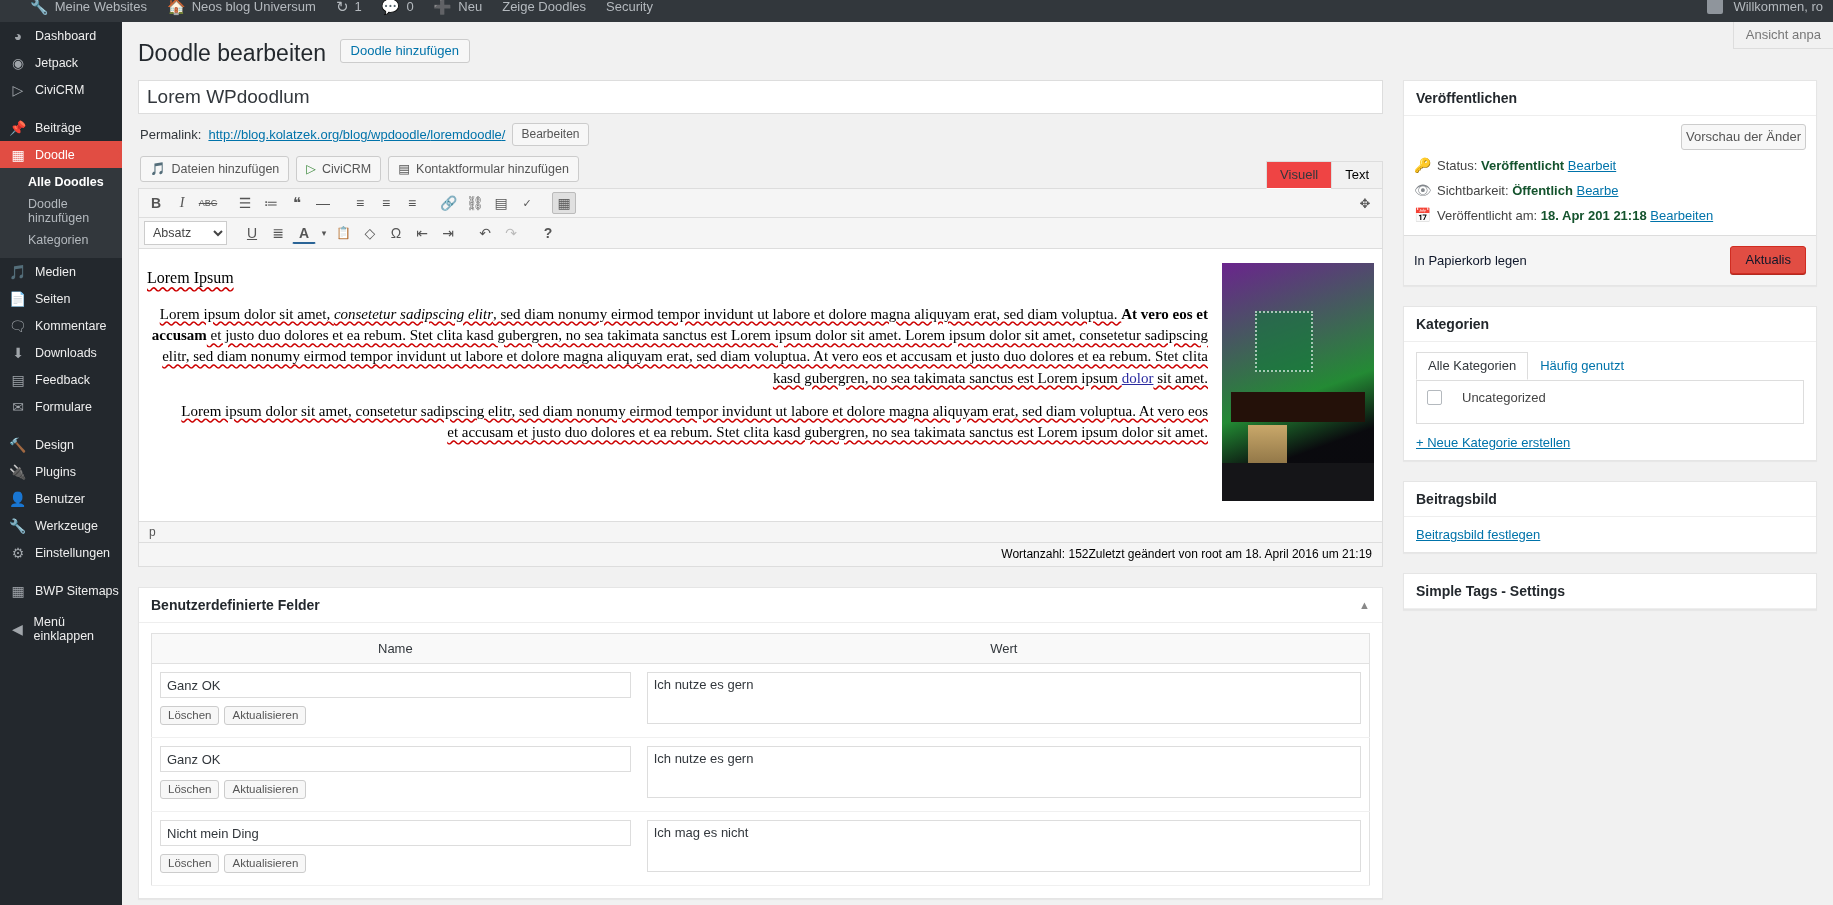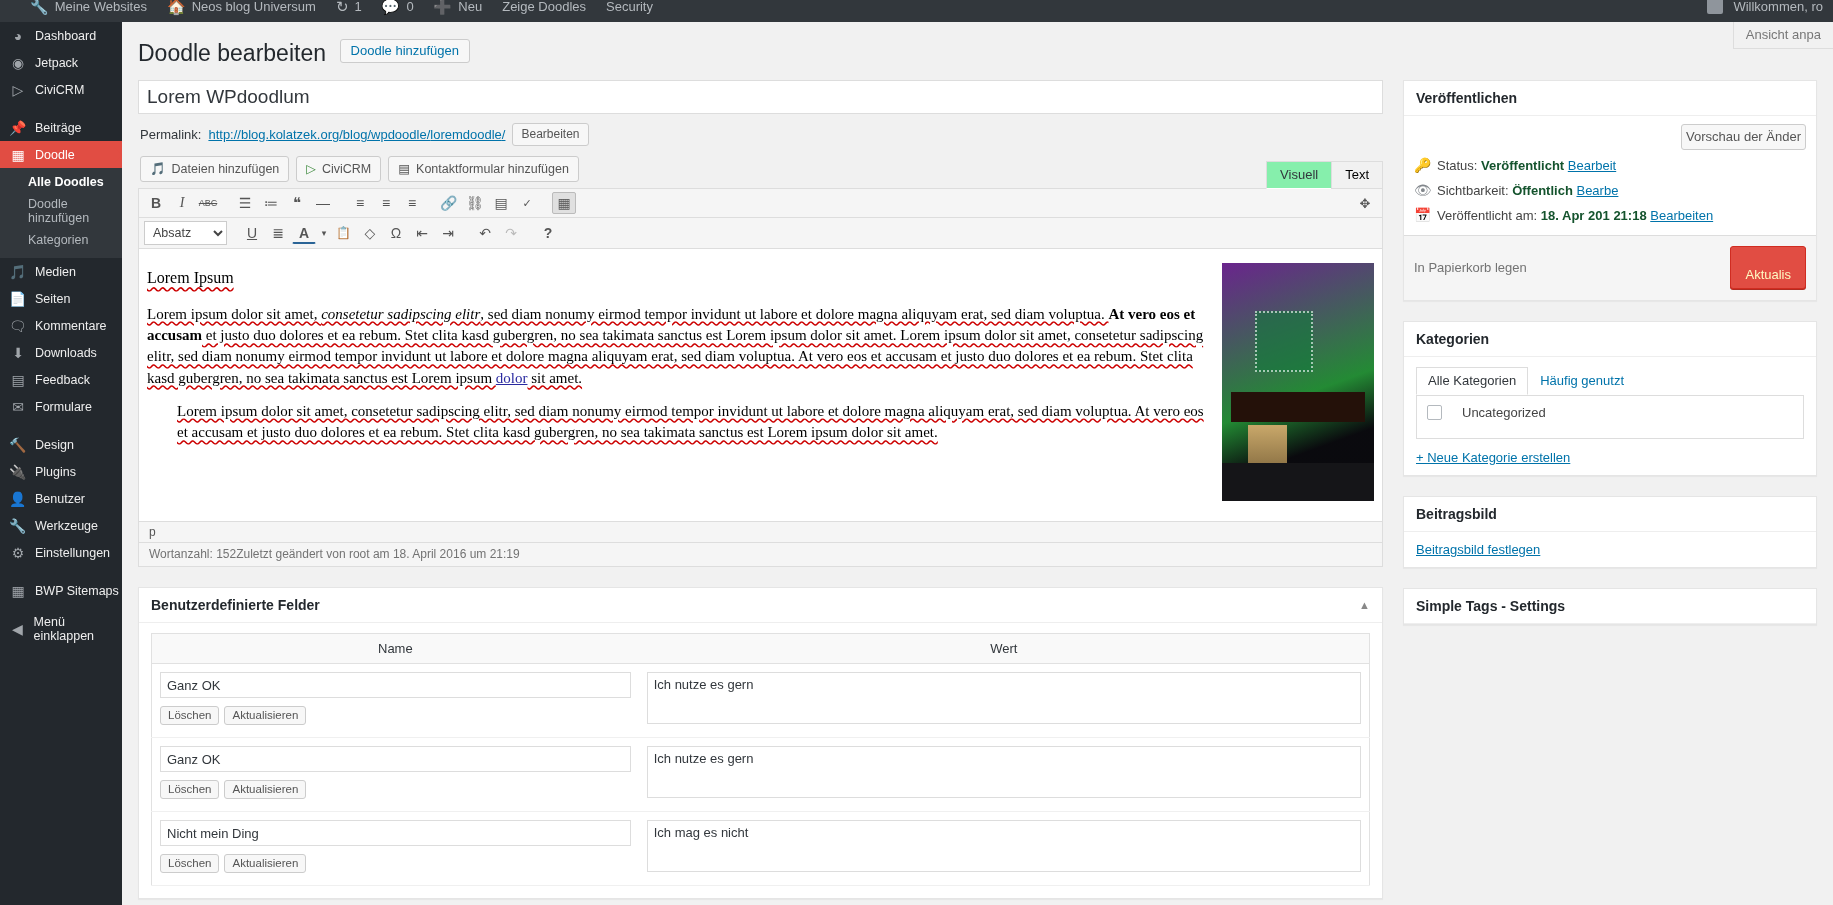--- a/index.html
+++ b/index.html
@@ -137,21 +137,21 @@
   .editor-wrap { position: relative; }
   .editor-tabs {
     position: absolute; right: 0; top: -27px;
     display: flex; gap: 0;
   }
   .ed-tab {
     border: 1px solid #ddd; background: #f1f1f1; color: #000000;
     padding: 5px 13px 6px; font-size: 13px; cursor: pointer;
     margin-left: -1px;
   }
-  .ed-tab.active { background: #86efac; border-bottom-color: #fff; color: #32373c; }
+  .ed-tab.active { background: #ef4444; border-bottom-color: #fff; color: #32373c; }
 
   .editor {
     border: 1px solid #ddd; background: #fff;
   }
   .tb-row {
     display: flex; align-items: center; gap: 2px;
     padding: 3px 5px; background: #f5f5f5;
     border-bottom: 1px solid #ddd;
     position: relative;
   }
@@ -177,21 +177,21 @@
     font-family: "Liberation Serif", serif;
     font-size: 15px; color: #000; line-height: 1.42;
     position: relative;
   }
   .ed-content h2 {
     font-size: 16px; font-weight: 400; margin: 6px 0 14px 4px;
     font-family: "Liberation Serif", serif;
     text-decoration: underline; text-decoration-color: #c00;
     text-decoration-style: wavy; text-underline-offset: 3px;
   }
-  .ed-content p { margin: 0 0 12px 4px; text-align: left; }
+  .ed-content p { margin: 0 0 12px 4px; text-align: right; }
   .ed-content p.indented { margin-left: 34px; }
   .sp { text-decoration: underline; text-decoration-color: #cc0000;
         text-decoration-style: wavy; text-underline-offset: 2px; }
   .ed-img {
     float: right; width: 152px; height: 238px;
     margin: 2px 4px 6px 14px;
     background:
       linear-gradient(160deg, rgba(120,40,160,.85), rgba(40,170,60,.8) 55%, rgba(10,10,14,.95) 75%),
       linear-gradient(#1b1020, #07060a);
     position: relative; overflow: hidden;
@@ -215,22 +215,22 @@
     position: absolute; left: 0; bottom: 0; width: 100%; height: 16%;
     background: #151518;
   }
 
   .ed-path {
     background: #f5f5f5; border-top: 1px solid #ddd;
     padding: 3px 10px; font-size: 12px; color: #555;
   }
   .ed-status {
     background: #f5f5f5; border-top: 1px solid #ddd;
-    padding: 4px 10px 5px; font-size: 12px; color: #737373;
-    display: flex; justify-content: flex-start;
+    padding: 4px 10px 5px; font-size: 12px; color: #000000;
+    display: flex; justify-content: flex-end;
   }
 
   
   .postbox {
     background: #fff; border: 1px solid #e5e5e5;
     margin-top: 20px;
     box-shadow: 0 1px 1px rgba(0,0,0,.04);
   }
   .postbox > .pb-head {
     padding: 9px 12px; font-size: 14px; font-weight: bold; color: #23282d;
@@ -290,25 +290,25 @@
     padding: 6px 10px 0; font-size: 13px; color: #444; line-height: 19px;
   }
   .pub-line .ico { color: #82878c; width: 16px; text-align: center; font-size: 14px; }
   .pub-line b { color: #14532d; }
   .pub-link { color: #0073aa; text-decoration: underline; cursor: pointer; }
   .pub-actions {
     margin-top: 10px; padding: 10px 10px 11px;
     background: #f5f5f5; border-top: 1px solid #ddd;
     display: flex; align-items: center;
   }
-  .trash-link { color: #737373; text-decoration: none; font-size: 13px; cursor: pointer; }
+  .trash-link { color: #0f172a; text-decoration: none; font-size: 13px; cursor: pointer; }
   .btn-primary {
     margin-left: auto;
-    background: #e14d43; border: 1px solid #d02c21; color: #fef9c3;
-    font-size: 13px; padding: 20px 14px 6px; border-radius: 3px;
+    background: #e14d43; border: 1px solid #d02c21; color: #0f172a;
+    font-size: 13px; padding: 5px 14px 6px; border-radius: 3px;
     cursor: pointer; box-shadow: 0 1px 0 #b02b21;
   }
 
   .cat-tabs { display: flex; border-bottom: 1px solid #ddd; margin-bottom: -1px; }
   .cat-tab {
     padding: 5px 11px 6px; font-size: 13px; color: #0073aa;
     border: 1px solid transparent; cursor: pointer;
   }
   .cat-tab.active {
     background: #fff; border-color: #ddd; border-bottom-color: #fff;

